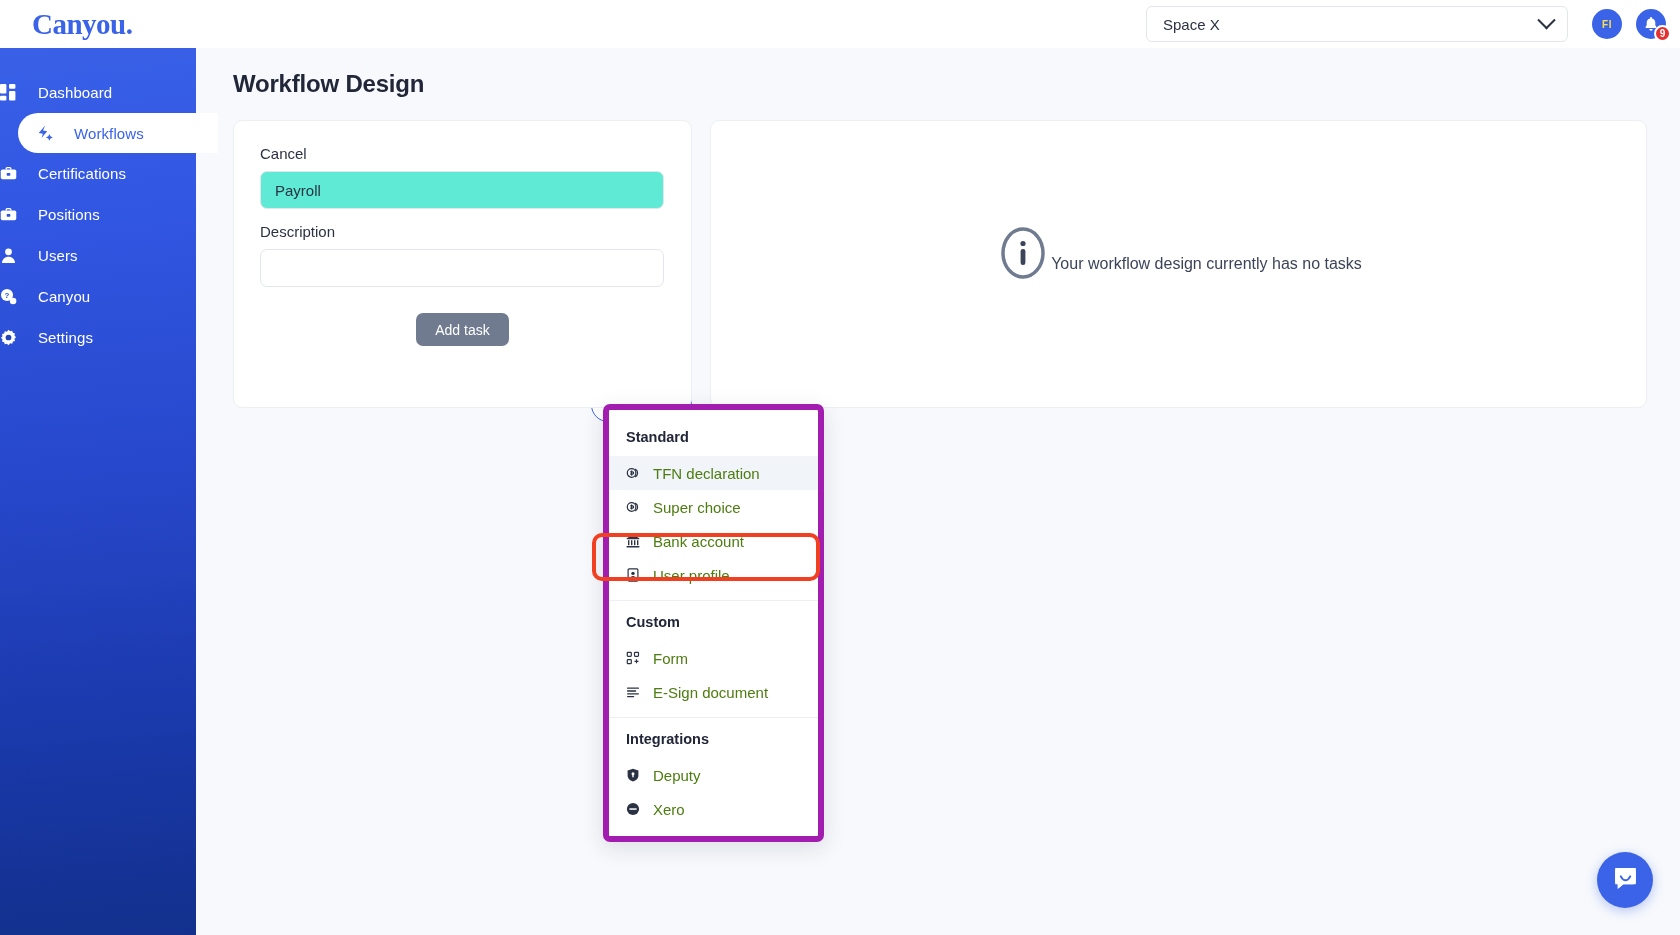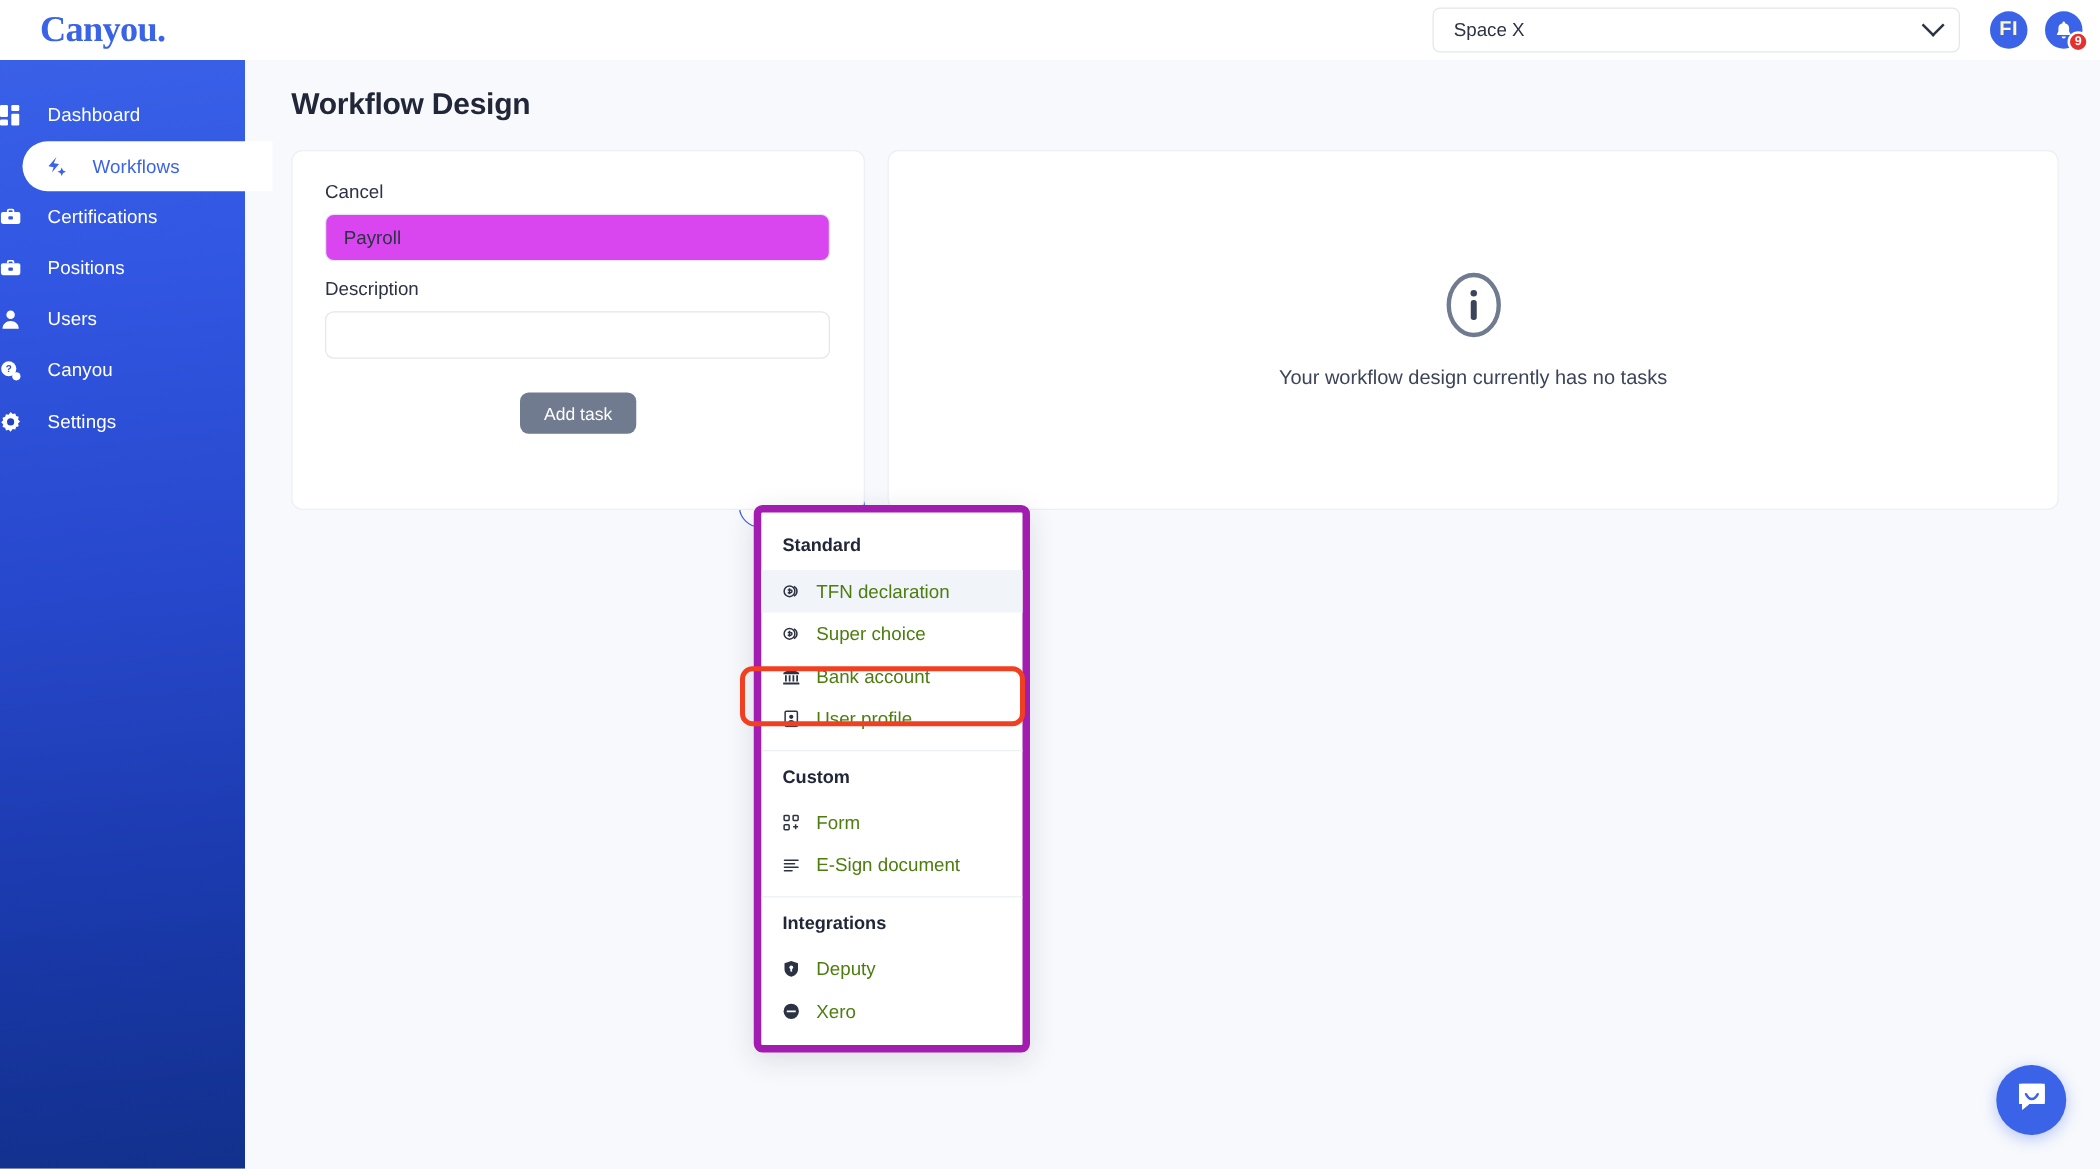--- a/index.html
+++ b/index.html
@@ -111,22 +111,22 @@
   .chev {
     width: 13px; height: 13px;
     border-right: 2px solid #2b3243;
     border-bottom: 2px solid #2b3243;
     transform: rotate(45deg) translate(-3px,-3px);
   }
   .avatar {
     width: 30px; height: 30px;
     border-radius: 50%;
     background: #3b63e8;
-    color: #fef9c3;
-    font-size: 16px;
+    color: #fde047;
+    font-size: 10px;
     font-weight: bold;
     display: flex;
     align-items: center;
     justify-content: center;
     margin-right: 14px;
     cursor: pointer;
     letter-spacing: 0.5px;
   }
   .bell-wrap {
     position: relative;
@@ -195,21 +195,21 @@
   }
   .text-input {
     width: 404px;
     height: 38px;
     border: 1px solid #e3e6ec;
     border-radius: 7px;
     padding: 0 14px;
     font-size: 15px;
     color: #2b3243;
     font-family: "Liberation Sans", sans-serif;
-    background: #d946ef;
+    background: #5eead4;
     outline: none;
   }
   .text-area {
     width: 404px;
     height: 38px;
     border: 1px solid #e3e6ec;
     border-radius: 7px;
     padding: 9px 14px;
     font-size: 15px;
     color: #2b3243;
@@ -257,21 +257,21 @@
   }
 
   
   .empty-panel {
     width: 937px;
     height: 288px;
     background: #ffffff;
     border: 1px solid #eceff4;
     border-radius: 9px;
     display: flex;
-    flex-direction: column;
+    flex-direction: row;
     align-items: center;
     justify-content: center;
   }
   .info-icon {
     width: 56px; height: 56px;
     margin-bottom: 22px;
   }
   .empty-text {
     font-size: 16px;
     color: #3c4459;

